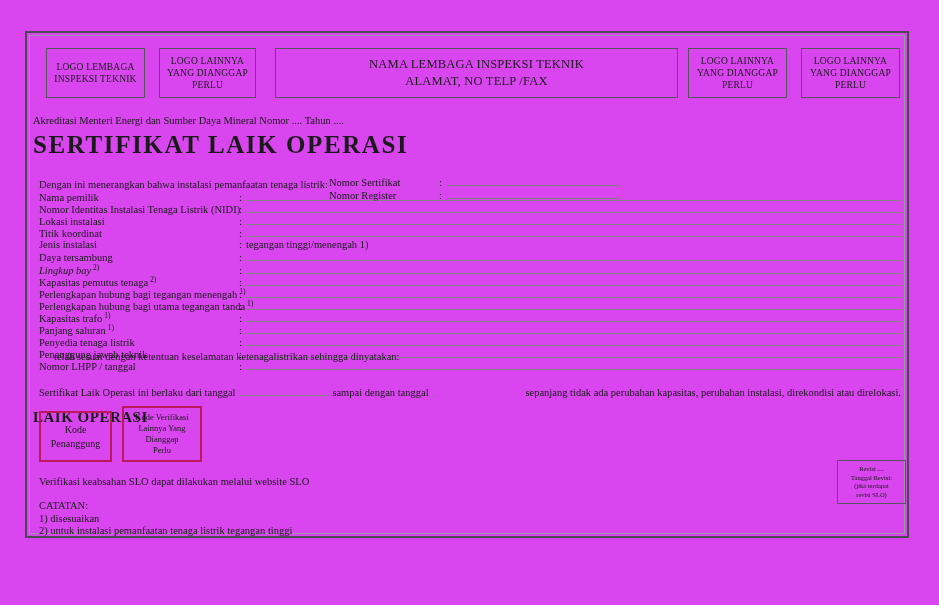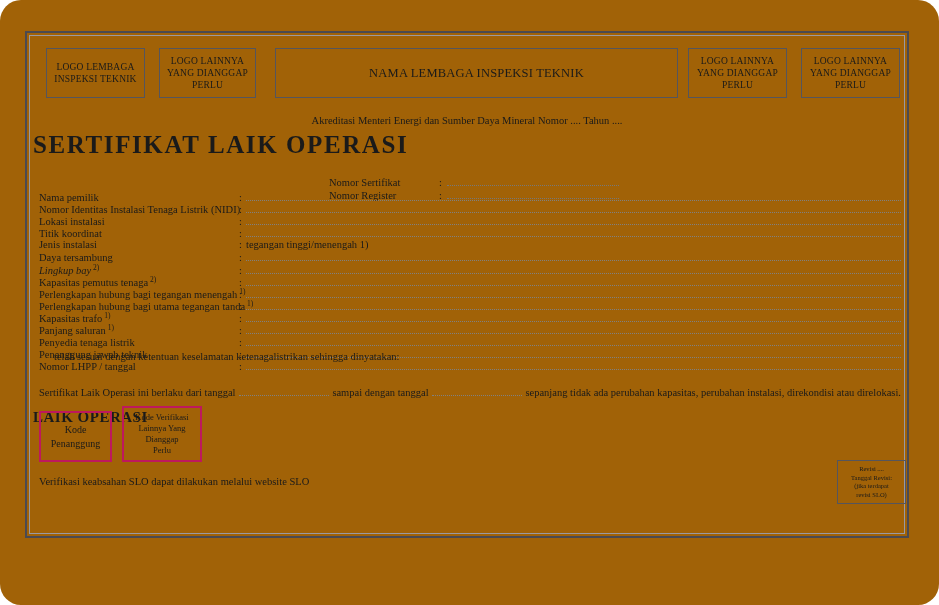--- a/index.html
+++ b/index.html
@@ -14,22 +14,21 @@
     color: #1a1a1a;
     overflow: hidden;
   }
 
   
   #page {
     position: absolute;
     left: 0; top: 0;
     width: 939px;
     height: 605px;
-    background: #a16207;
-    border-radius: 21px;
+    background: #d946ef;
   }
   .frame-outer {
     position: absolute;
     left: 25px;
     top: 31px;
     width: 884px;
     height: 507px;
     border: 2px solid #4a4a52;
     box-sizing: border-box;
   }
@@ -77,21 +76,21 @@
   #logo-2 { left: 126px; width: 97px; }
   #logo-3 { left: 242px; width: 403px; font-size: 12.5px; line-height: 17px; }
   #logo-4 { left: 655px; width: 99px; }
   #logo-5 { left: 768px; width: 99px; }
 
   
   .akreditasi {
     position: absolute;
     left: 0; top: 76px;
     width: 868px;
-    text-align: center;
+    text-align: left;
     font-size: 10.5px;
   }
   .main-title {
     position: absolute;
     left: 0; top: 92px;
     width: 868px;
     font-size: 25px;
     font-weight: bold;
     letter-spacing: 1.6px;
   }
@@ -287,20 +286,21 @@
         <div>
           <span>LOGO LAINNYA</span>
           <span>YANG DIANGGAP</span>
           <span>PERLU</span>
         </div>
       </div>
 
       <div class="logo-box" id="logo-3">
         <div>
           <span>NAMA LEMBAGA INSPEKSI TEKNIK</span>
+          <span>ALAMAT, NO TELP /FAX</span>
         </div>
       </div>
 
       <div class="logo-box" id="logo-4">
         <div>
           <span>LOGO LAINNYA</span>
           <span>YANG DIANGGAP</span>
           <span>PERLU</span>
         </div>
       </div>
@@ -323,20 +323,21 @@
         <span class="sep">:</span>
         <span class="dots"></span>
       </div>
       <div class="nomor-row">
         <span class="lbl">Nomor Register</span>
         <span class="sep">:</span>
         <span class="dots"></span>
       </div>
     </div>
 
+    <div class="statement">Dengan ini menerangkan bahwa instalasi pemanfaatan tenaga listrik:</div>
 
     <div class="fields" id="fields-container">
         <div class="field-row">
           <span class="lbl"><span>Nama pemilik</span></span>
           <span class="sep">:</span>
           <span class="val"></span>
         </div>
         <div class="field-row">
           <span class="lbl"><span>Nomor Identitas Instalasi Tenaga Listrik (NIDI)</span></span>
           <span class="sep">:</span>
@@ -440,15 +441,20 @@
 
     <div id="revision-box">
       <div>Revisi ....</div>
       <div>Tanggal Revisi:</div>
       <div>(jika terdapat</div>
       <div>revisi SLO)</div>
     </div>
 
     <div class="footer-verif">Verifikasi keabsahan SLO dapat dilakukan melalui website SLO</div>
 
+    <div class="catatan">
+      <div>CATATAN:</div>
+      <div class="note">1) disesuaikan</div>
+      <div class="note">2) untuk instalasi pemanfaatan tenaga listrik tegangan tinggi</div>
+    </div>
 
   </div>
 </div>
 
 </body></html>

